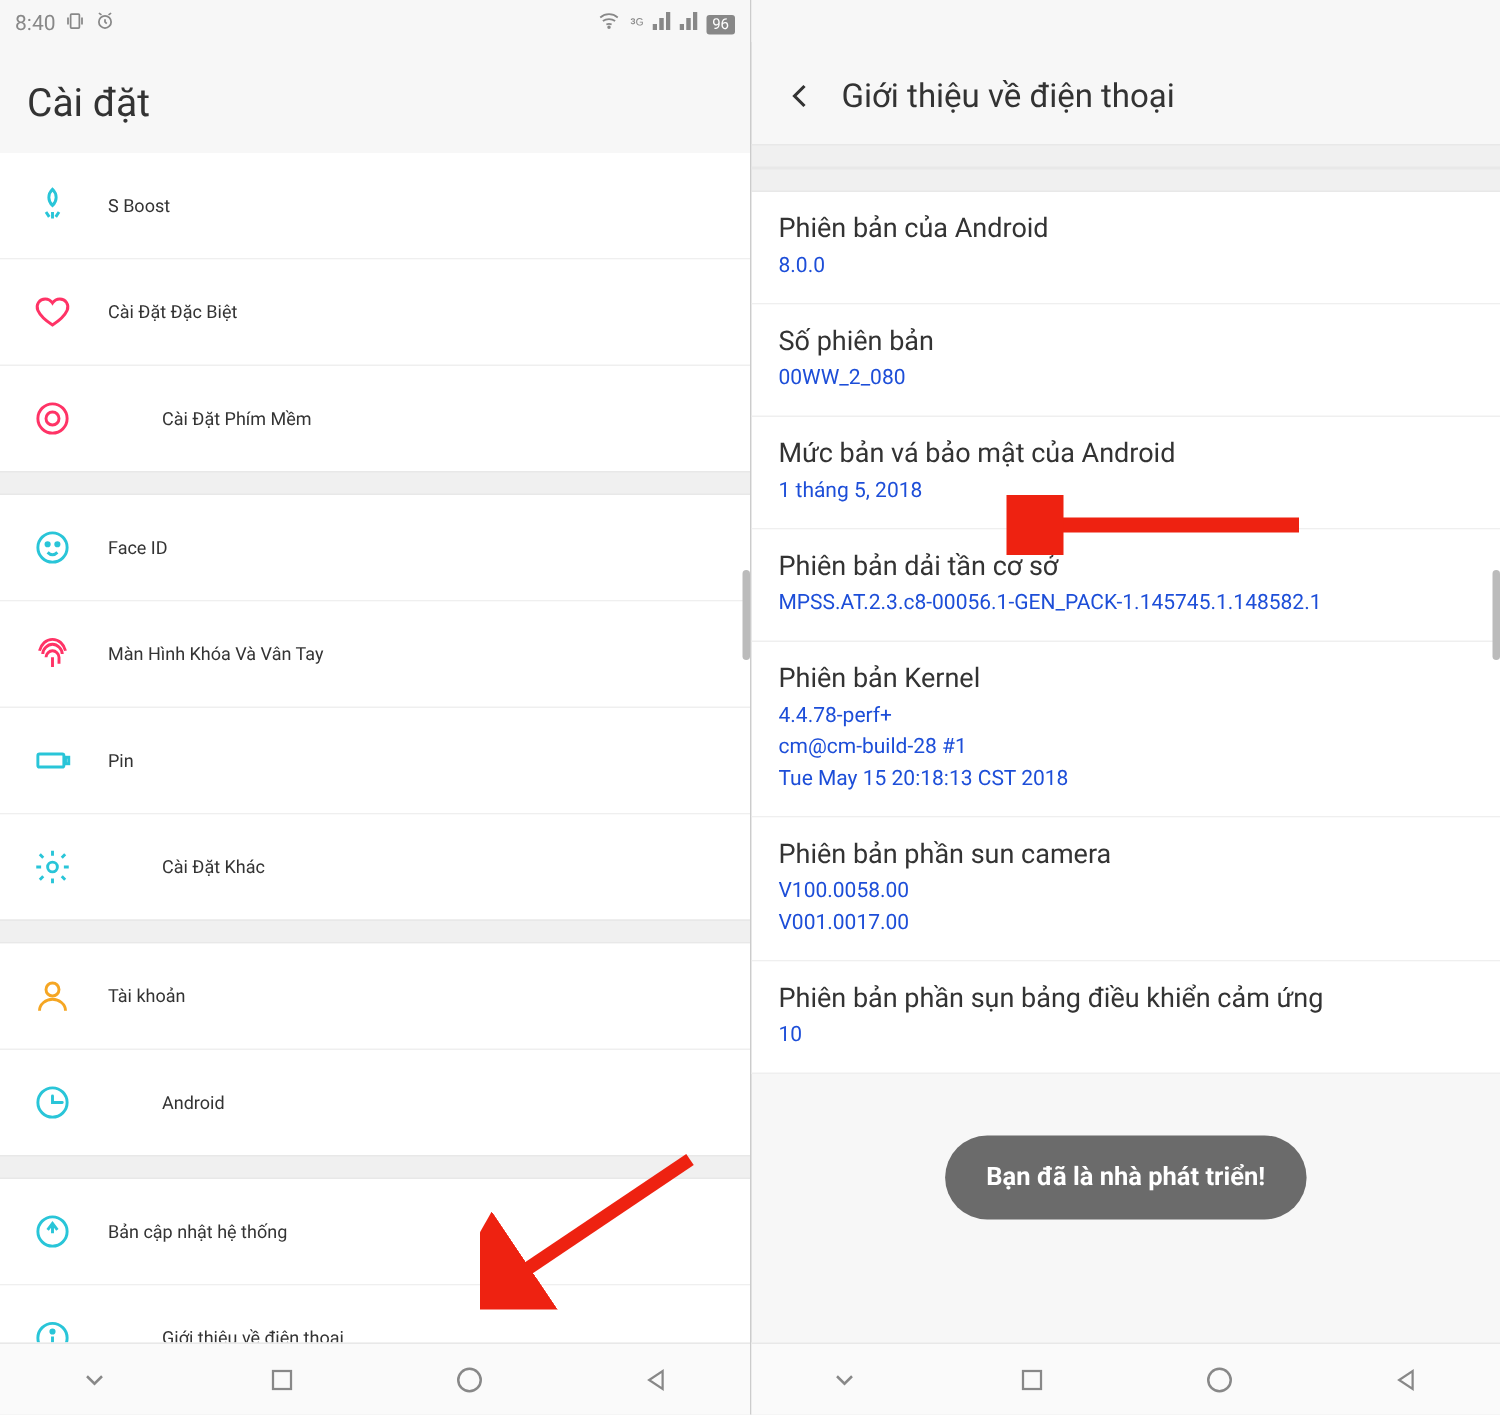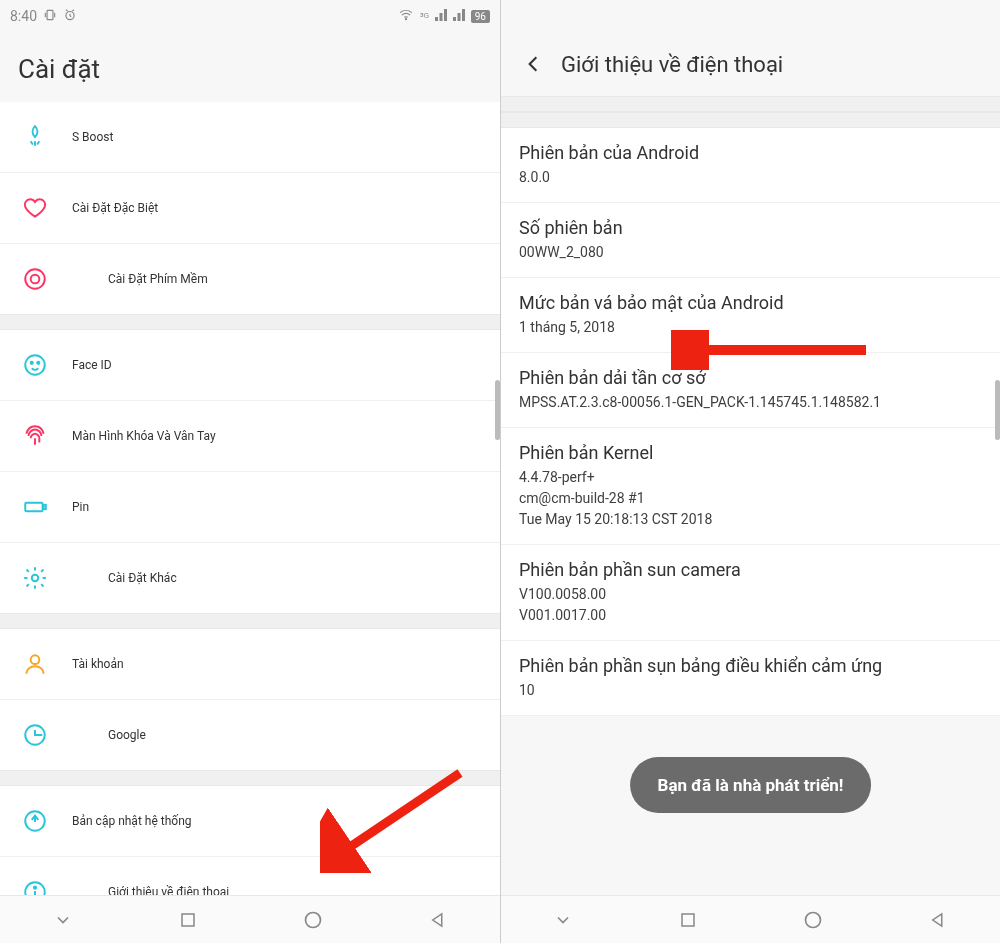--- a/index.html
+++ b/index.html
@@ -70,21 +70,21 @@
   width: 34px; height: 34px;
   display:flex; align-items:center; justify-content:center;
   margin-right: 20px;
 }
 .info-item {
   padding: 14px 18px 14px;
   background: #fff;
   border-bottom: 1px solid #efefef;
 }
 .info-item .title { font-size: 18px; color:#333; margin-bottom:4px; }
-.info-item .sub { font-size: 14px; color:#404040; line-height:1.5; }
+.info-item .sub { font-size: 14px; color:#1d4ed8; line-height:1.5; }
 .info-item.link {
   display:flex; align-items:center; justify-content:space-between;
   padding: 22px 18px;
 }
 .chevron { color:#bbb; font-size:20px; }
 .nav-bar {
   height: 48px;
   display:flex;
   align-items:center;
   justify-content:space-around;
@@ -246,21 +246,21 @@
           </span>
           <span>Tài khoản</span>
         </div>
         <div class="list-item">
           <span class="icon-slot">
             <svg width="26" height="26" viewBox="0 0 24 24" stroke="#29c5d8" stroke-width="1.8" fill="none">
               <circle cx="12" cy="12" r="9"></circle>
               <path d="M12 8v4h6" stroke-linecap="round"></path>
             </svg>
           </span>
-          <span>Google</span>
+          <span>Android</span>
         </div>
       </div>
       <div class="section-gap"></div>
       <div>
         <div class="list-item">
           <span class="icon-slot">
             <svg width="26" height="26" viewBox="0 0 24 24" stroke="#29c5d8" stroke-width="1.8" fill="none">
               <circle cx="12" cy="12" r="9"></circle>
               <path d="M12 7v6M9 11l3-4 3 4"></path>
             </svg>

